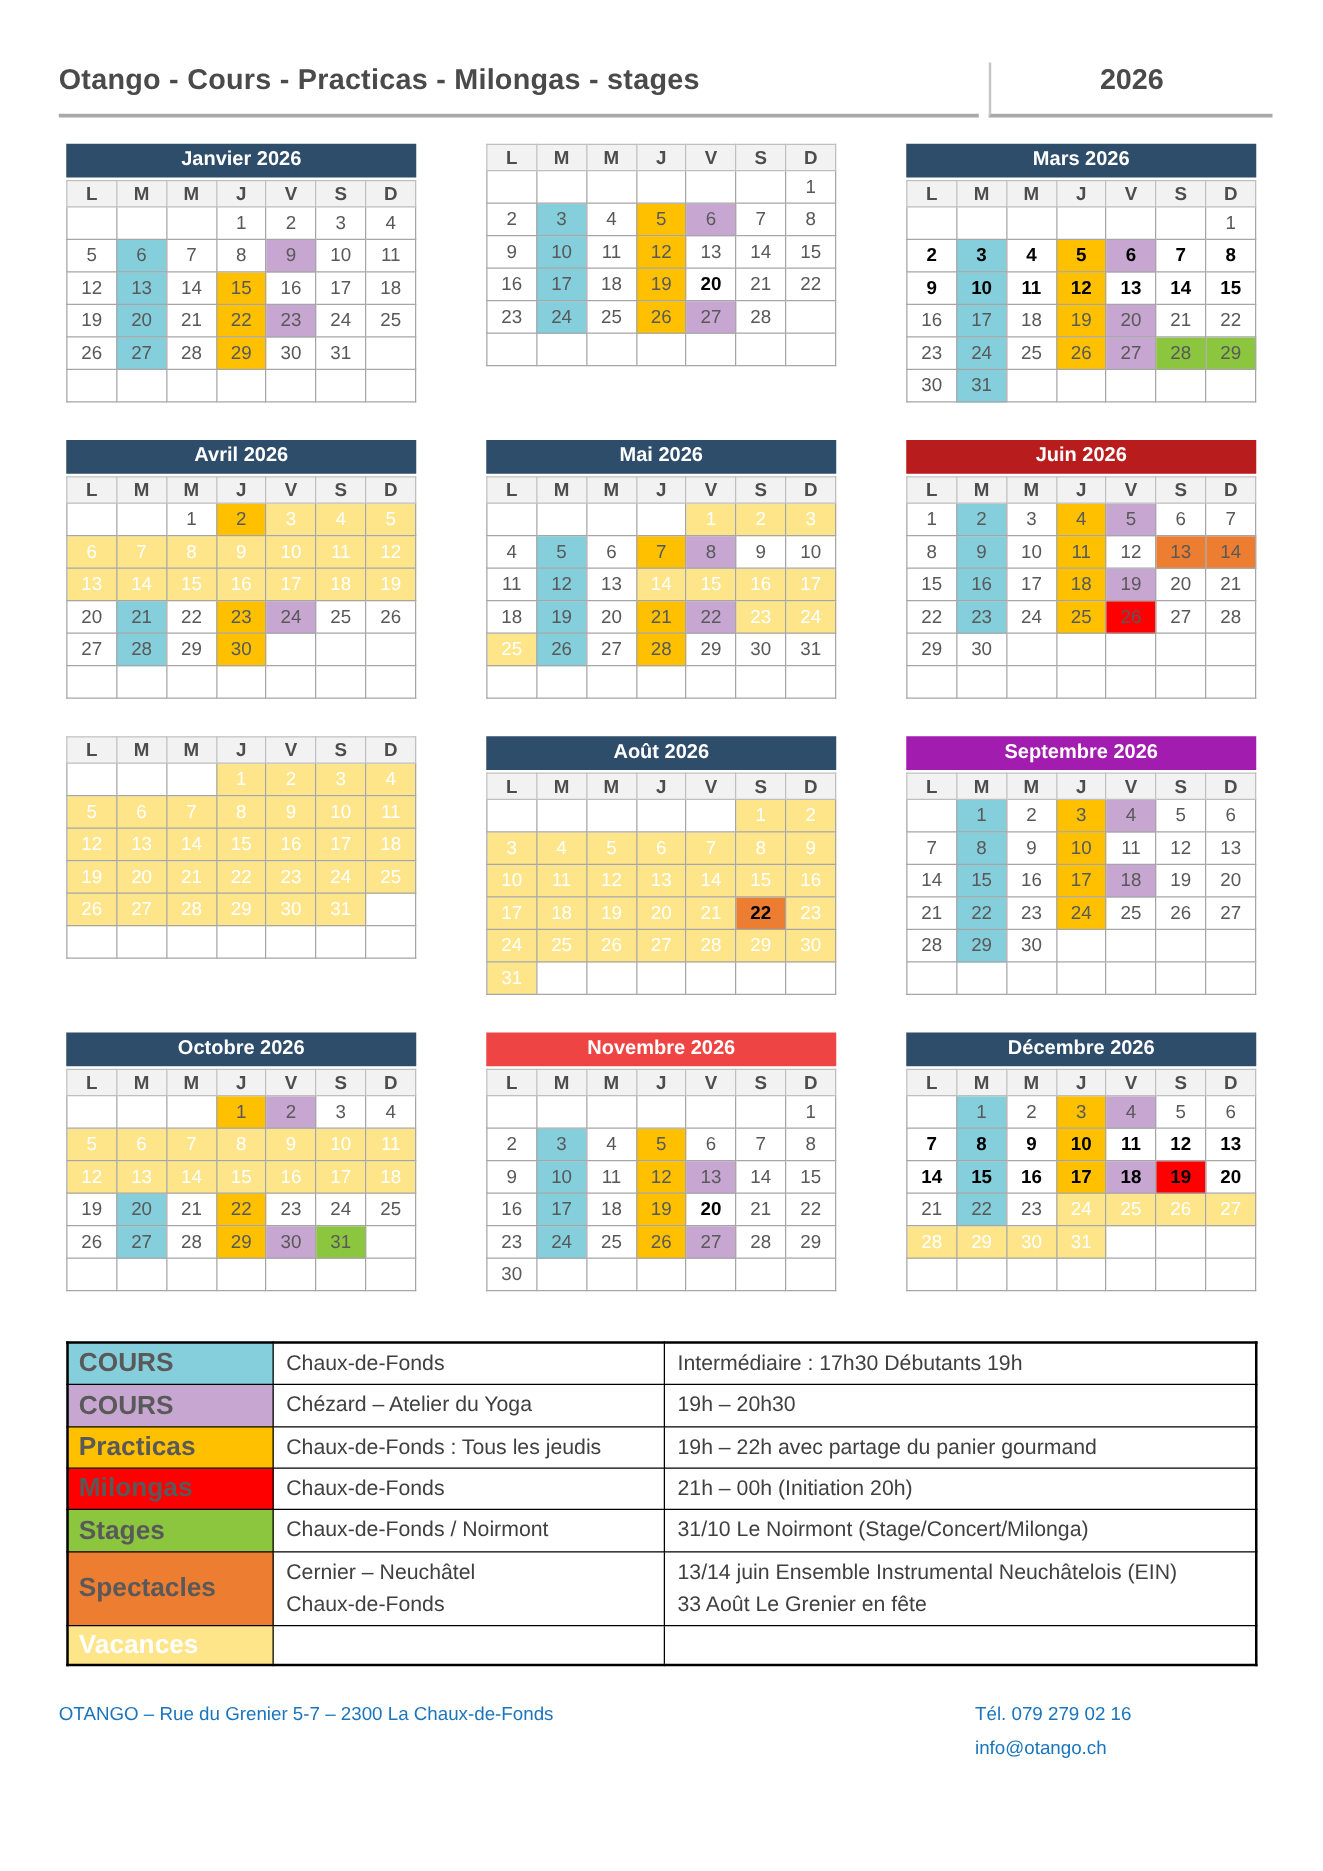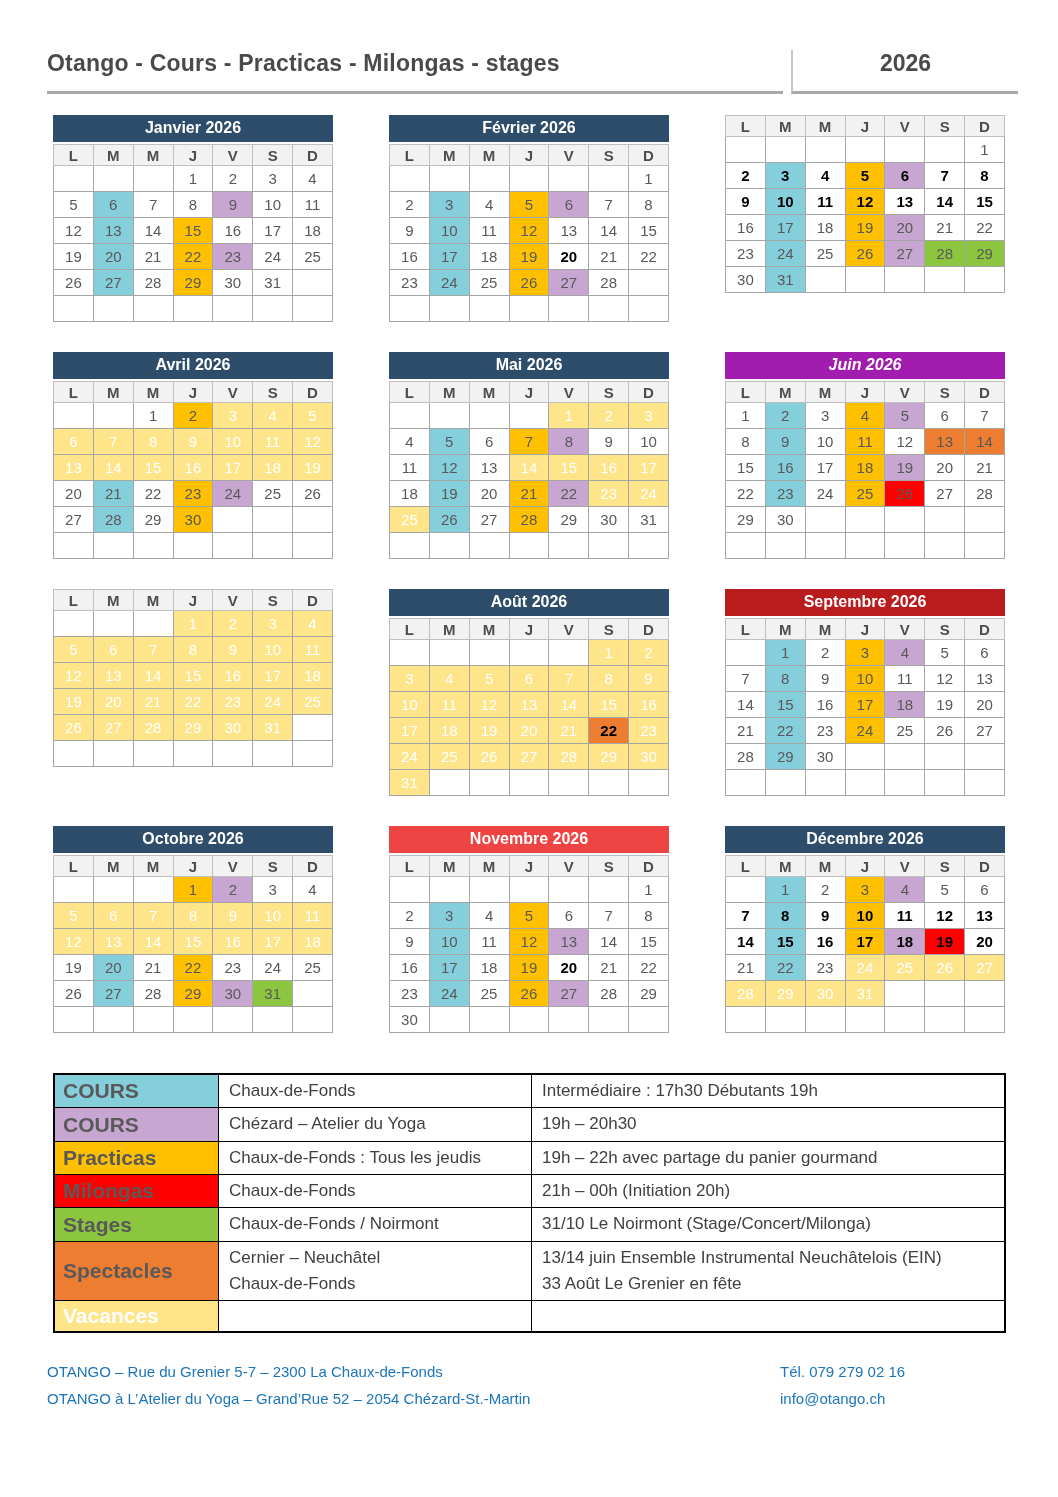--- a/index.html
+++ b/index.html
@@ -113,21 +113,20 @@
             <td></td>
             <td></td>
             <td></td>
             <td></td>
             <td></td>
           </tr>
         </tbody>
       </table>
     </div>
     <div class="month">
-      <div class="month-title" style="background: rgb(46, 77, 107);">Février 2026</div>
       <table>
         <thead>
           <tr>
             <th>L</th>
             <th>M</th>
             <th>M</th>
             <th>J</th>
             <th>V</th>
             <th>S</th>
             <th>D</th>
@@ -185,20 +184,21 @@
             <td></td>
             <td></td>
             <td></td>
             <td></td>
             <td></td>
           </tr>
         </tbody>
       </table>
     </div>
     <div class="month">
+      <div class="month-title" style="background: rgb(46, 77, 107);">Mars 2026</div>
       <table>
         <thead>
           <tr>
             <th>L</th>
             <th>M</th>
             <th>M</th>
             <th>J</th>
             <th>V</th>
             <th>S</th>
             <th>D</th>
@@ -400,21 +400,21 @@
             <td></td>
             <td></td>
             <td></td>
             <td></td>
             <td></td>
           </tr>
         </tbody>
       </table>
     </div>
     <div class="month">
-      <div class="month-title" style="background: #a21caf; font-style: italic;">Juin 2026</div>
+      <div class="month-title" style="background: #b91c1c;">Juin 2026</div>
       <table>
         <thead>
           <tr>
             <th>L</th>
             <th>M</th>
             <th>M</th>
             <th>J</th>
             <th>V</th>
             <th>S</th>
             <th>D</th>
@@ -615,21 +615,21 @@
             <td></td>
             <td></td>
             <td></td>
             <td></td>
             <td></td>
           </tr>
         </tbody>
       </table>
     </div>
     <div class="month">
-      <div class="month-title" style="background: #b91c1c;">Septembre 2026</div>
+      <div class="month-title" style="background: #a21caf;">Septembre 2026</div>
       <table>
         <thead>
           <tr>
             <th>L</th>
             <th>M</th>
             <th>M</th>
             <th>J</th>
             <th>V</th>
             <th>S</th>
             <th>D</th>
@@ -975,19 +975,18 @@
           <td class="loc">&nbsp;</td>
           <td class="det">&nbsp;</td>
         </tr>
       </tbody>
   </table>
 </div>
 
 <div class="footer" style="color: rgb(27, 117, 188);">
   <div class="left">
     <div>OTANGO – Rue du Grenier 5-7 – 2300 La Chaux-de-Fonds</div>
-    <div>OTANGO à L’Atelier du Yoga – Grand’Rue 52 – 2054 Chézard-St.-Martin</div>
   </div>
   <div class="right">
     <div>Tél. 079 279 02 16</div>
     <div>info@otango.ch</div>
   </div>
 </div>
 
 </body></html>

